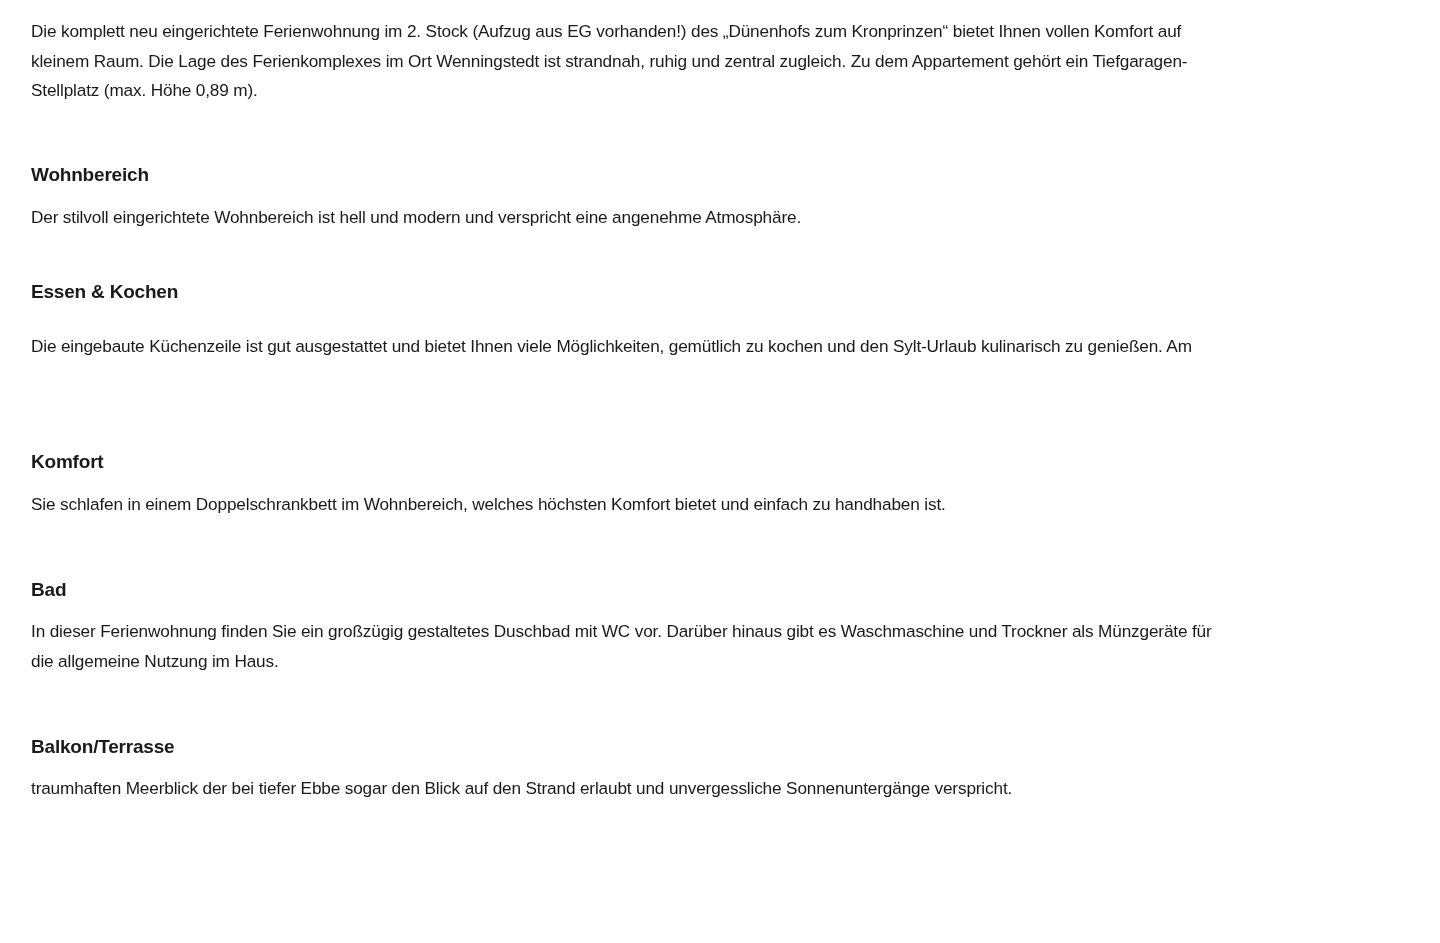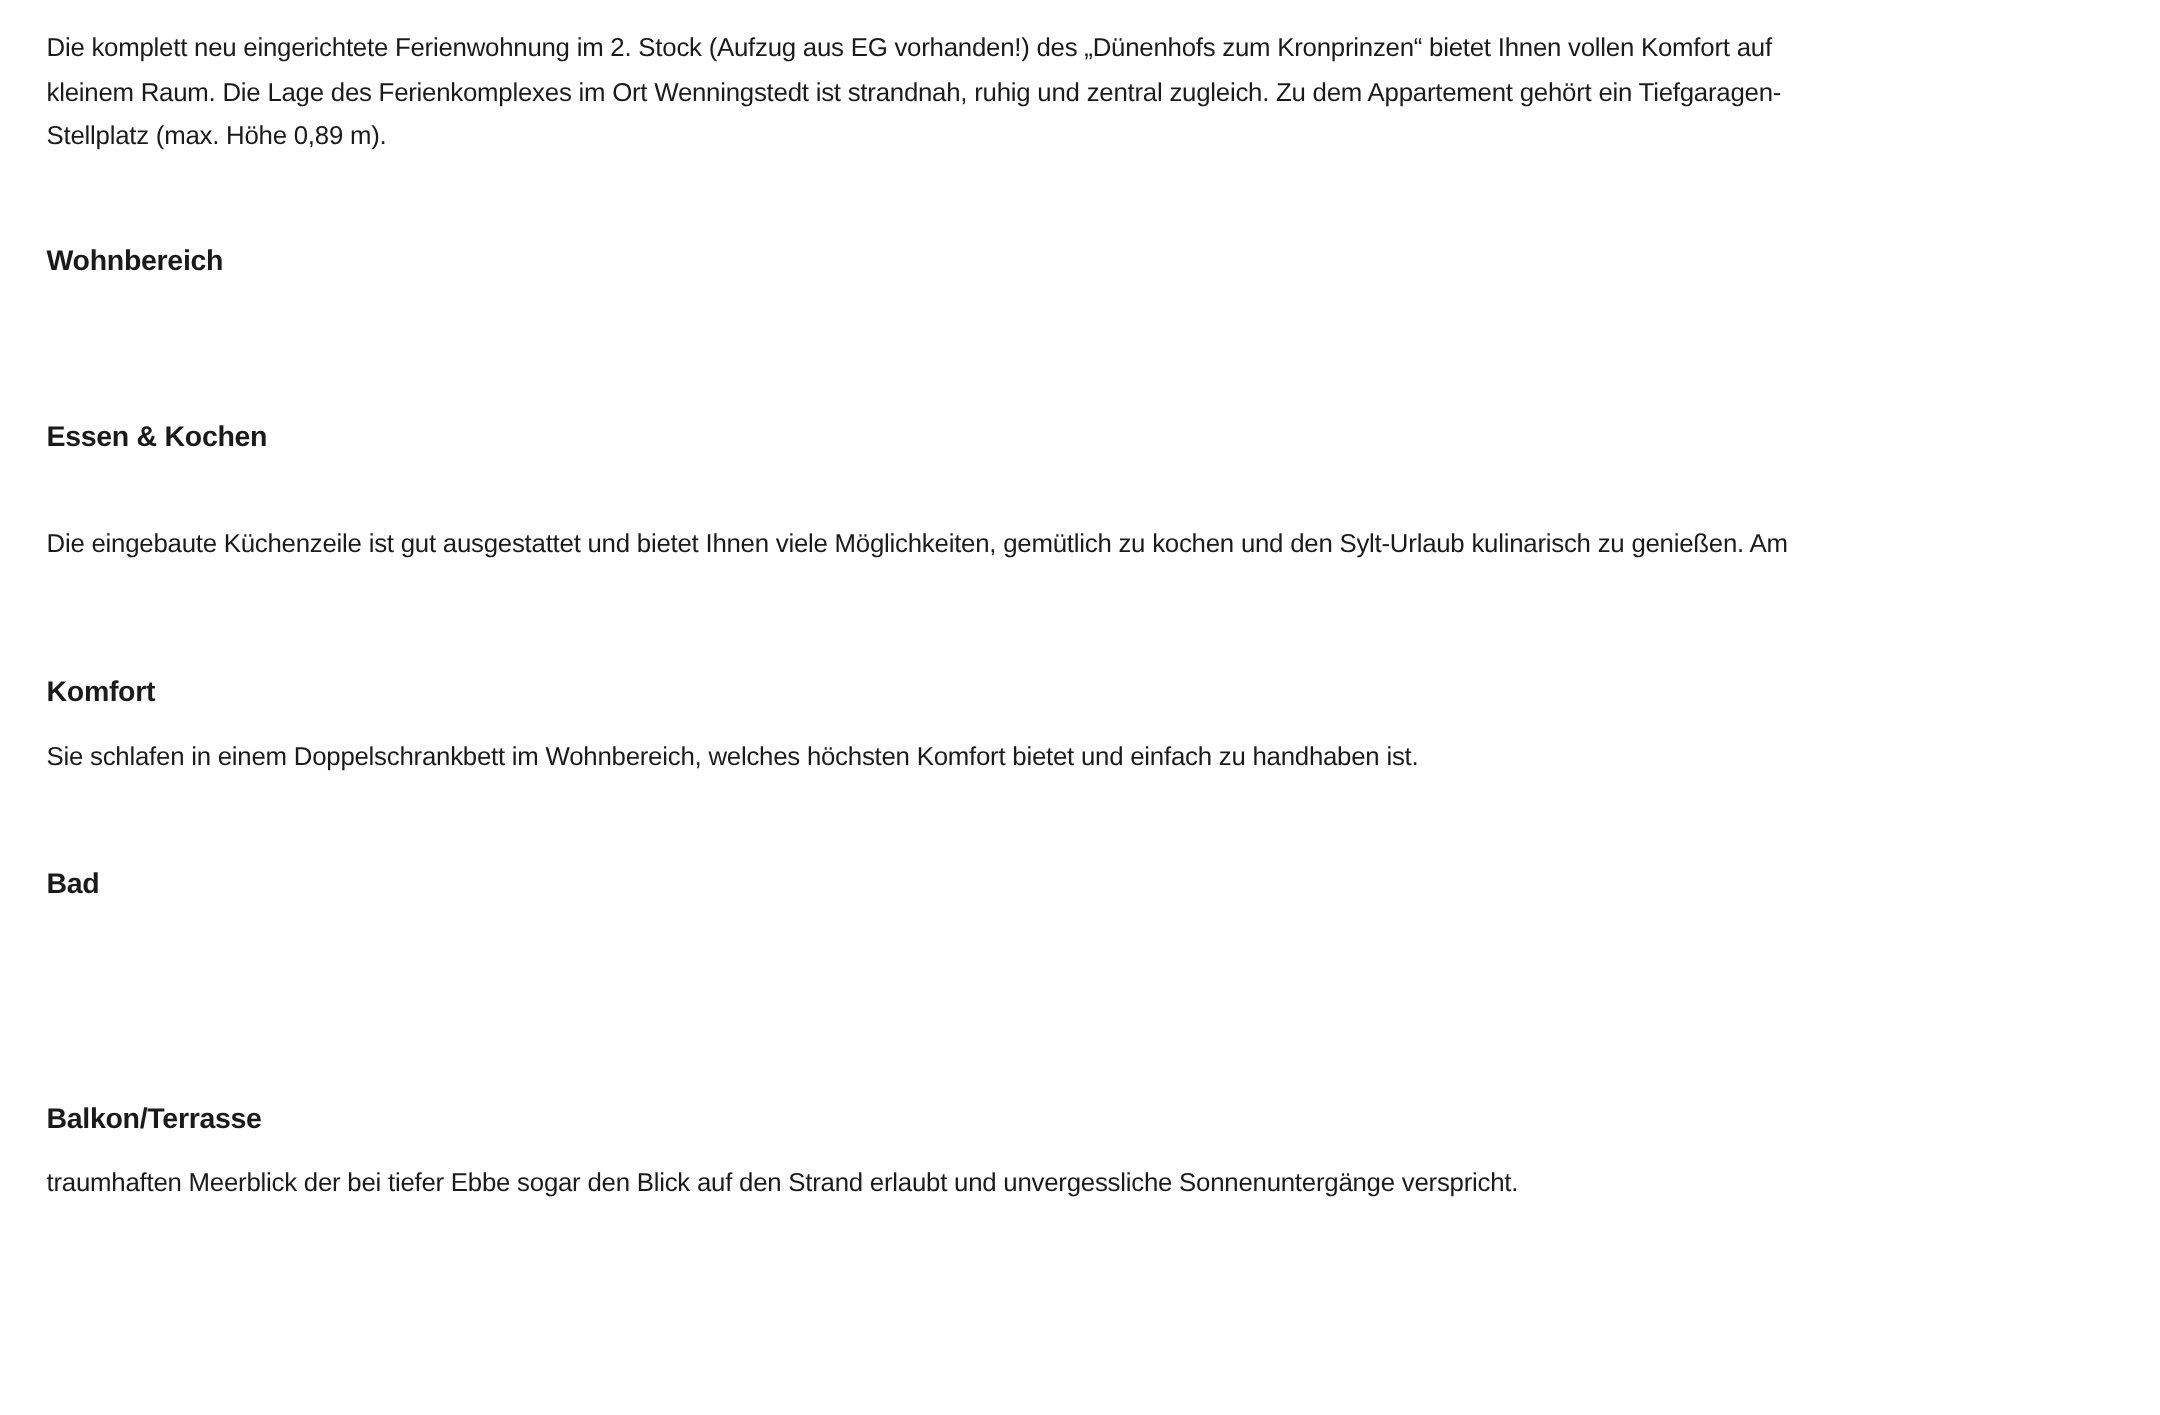--- a/index.html
+++ b/index.html
@@ -43,31 +43,38 @@
 
 <div class="doc">
 
   <div class="block" style="top:17px;">
     <span class="line">Die komplett neu eingerichtete Ferienwohnung im 2. Stock (Aufzug aus EG vorhanden!) des „Dünenhofs zum Kronprinzen“ bietet Ihnen vollen Komfort auf</span>
     <span class="line">kleinem Raum. Die Lage des Ferienkomplexes im Ort Wenningstedt ist strandnah, ruhig und zentral zugleich. Zu dem Appartement gehört ein Tiefgaragen-</span>
     <span class="line">Stellplatz (max. Höhe 0,89 m).</span>
   </div>
 
   <div class="heading" style="top:164px;">Wohnbereich</div>
+  <div class="block" style="top:203px;">
+    <span class="line">Der stilvoll eingerichtete Wohnbereich ist hell und modern und verspricht eine angenehme Atmosphäre.</span>
+  </div>
 
   <div class="heading" style="top:281px;">Essen &amp; Kochen</div>
-  <div class="block" style="top:332px;margin-top:16px;">
+  <div class="block" style="top:332px;">
     <span class="line">Die eingebaute Küchenzeile ist gut ausgestattet und bietet Ihnen viele Möglichkeiten, gemütlich zu kochen und den Sylt-Urlaub kulinarisch zu genießen. Am</span>
   </div>
 
   <div class="heading" style="top:451px;">Komfort</div>
   <div class="block" style="top:490px;">
     <span class="line">Sie schlafen in einem Doppelschrankbett im Wohnbereich, welches höchsten Komfort bietet und einfach zu handhaben ist.</span>
   </div>
 
   <div class="heading" style="top:579px;">Bad</div>
+  <div class="block" style="top:617px;">
+    <span class="line">In dieser Ferienwohnung finden Sie ein großzügig gestaltetes Duschbad mit WC vor. Darüber hinaus gibt es Waschmaschine und Trockner als Münzgeräte für</span>
+    <span class="line">die allgemeine Nutzung im Haus.</span>
+  </div>
 
   <div class="heading" style="top:736px;">Balkon/Terrasse</div>
   <div class="block" style="top:774px;">
     <span class="line">traumhaften Meerblick der bei tiefer Ebbe sogar den Blick auf den Strand erlaubt und unvergessliche Sonnenuntergänge verspricht.</span>
   </div>
 
 </div>
 
 </body></html>

